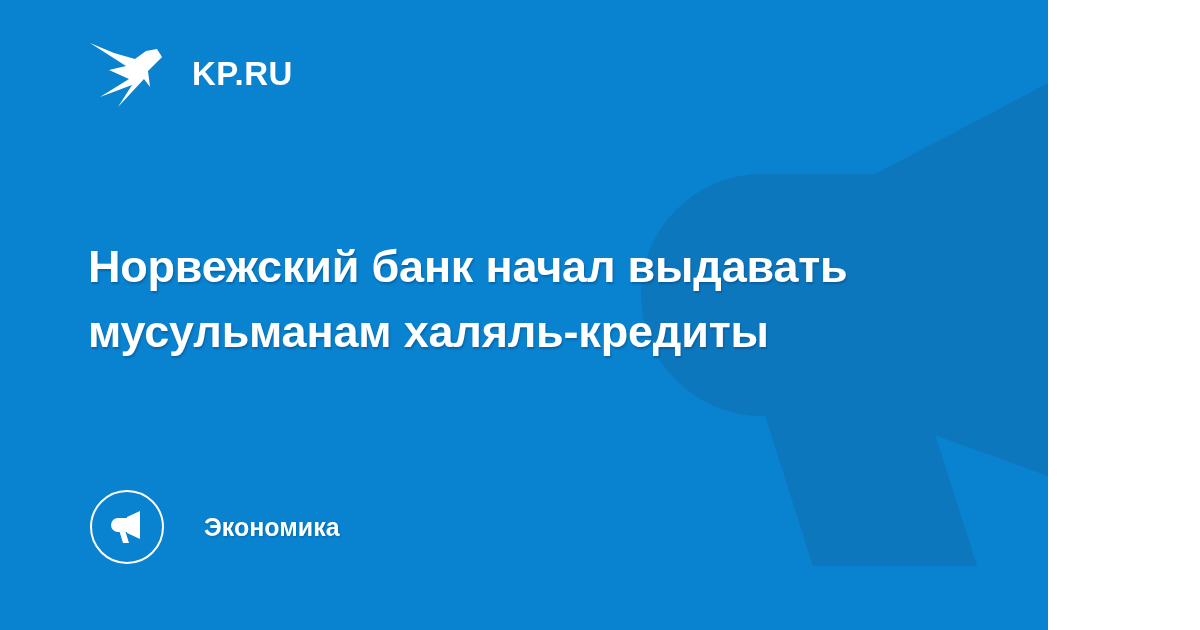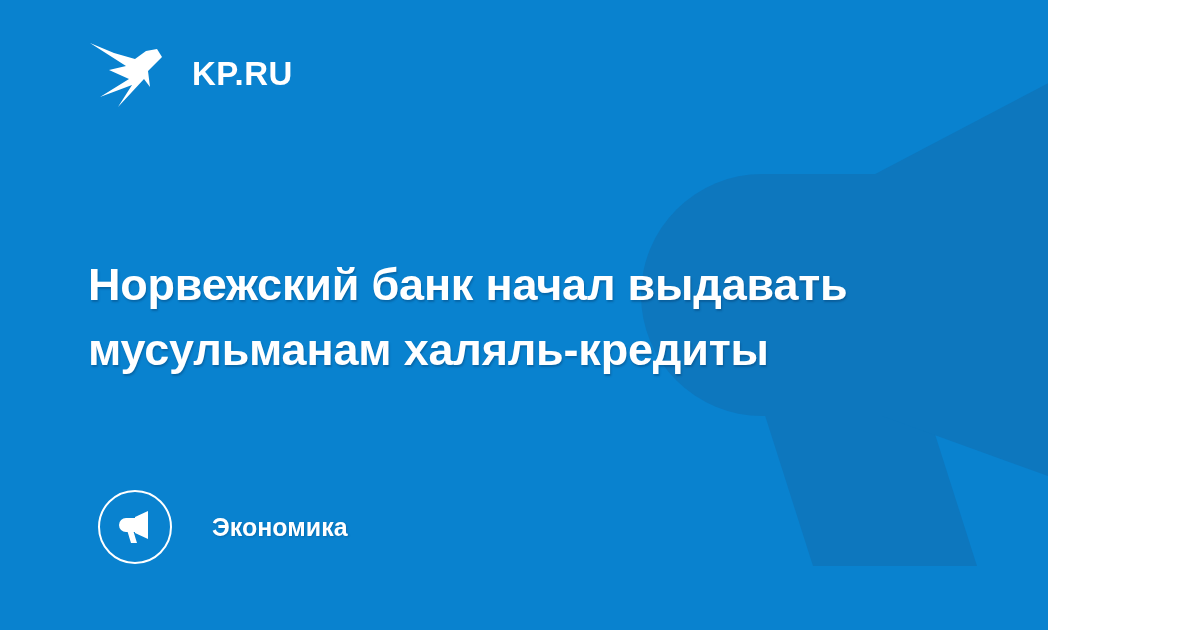--- a/index.html
+++ b/index.html
@@ -59,35 +59,35 @@
     font-weight: bold;
     letter-spacing: 0.5px;
     line-height: 1;
     white-space: nowrap;
   }
 
   
   .headline {
     position: absolute;
     left: 88px;
-    top: 222px;
+    top: 204px;
     width: 1010px;
     color: #ffffff;
     font-size: 45px;
     font-weight: bold;
     line-height: 65px;
     letter-spacing: -0.2px;
     text-shadow: 1px 2px 2px rgba(0, 40, 80, 0.30);
     white-space: pre-line;
   }
 
   
   .category {
     position: absolute;
-    left: 98px;
+    left: 90px;
     top: 489px;
     display: flex;
     align-items: center;
     height: 76px;
     justify-content: center;
   }
 
   .category-badge {
     position: relative;
     width: 74px;

